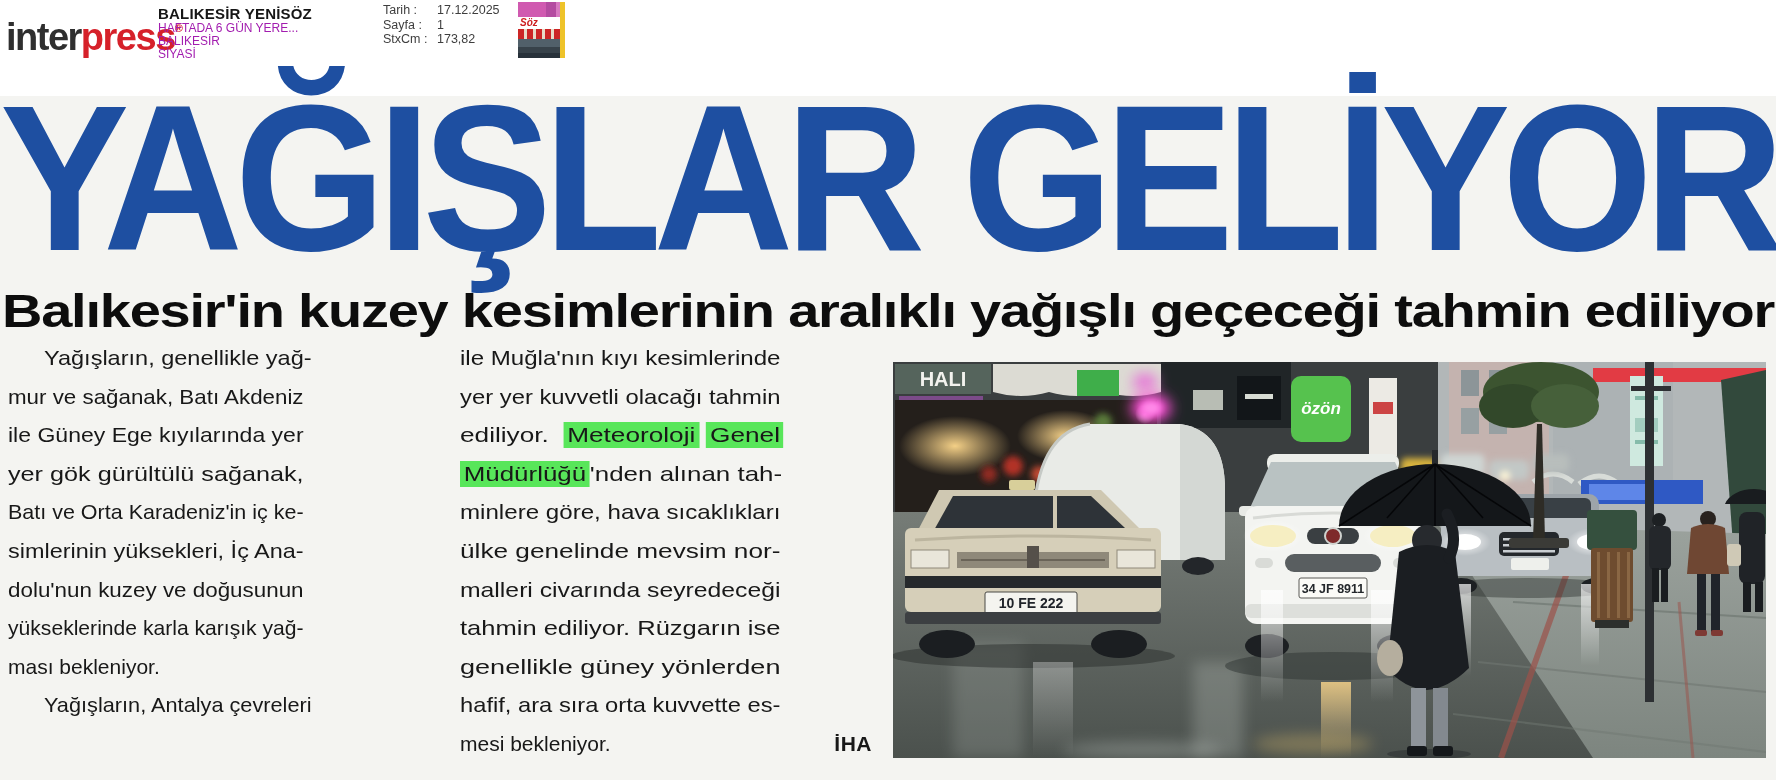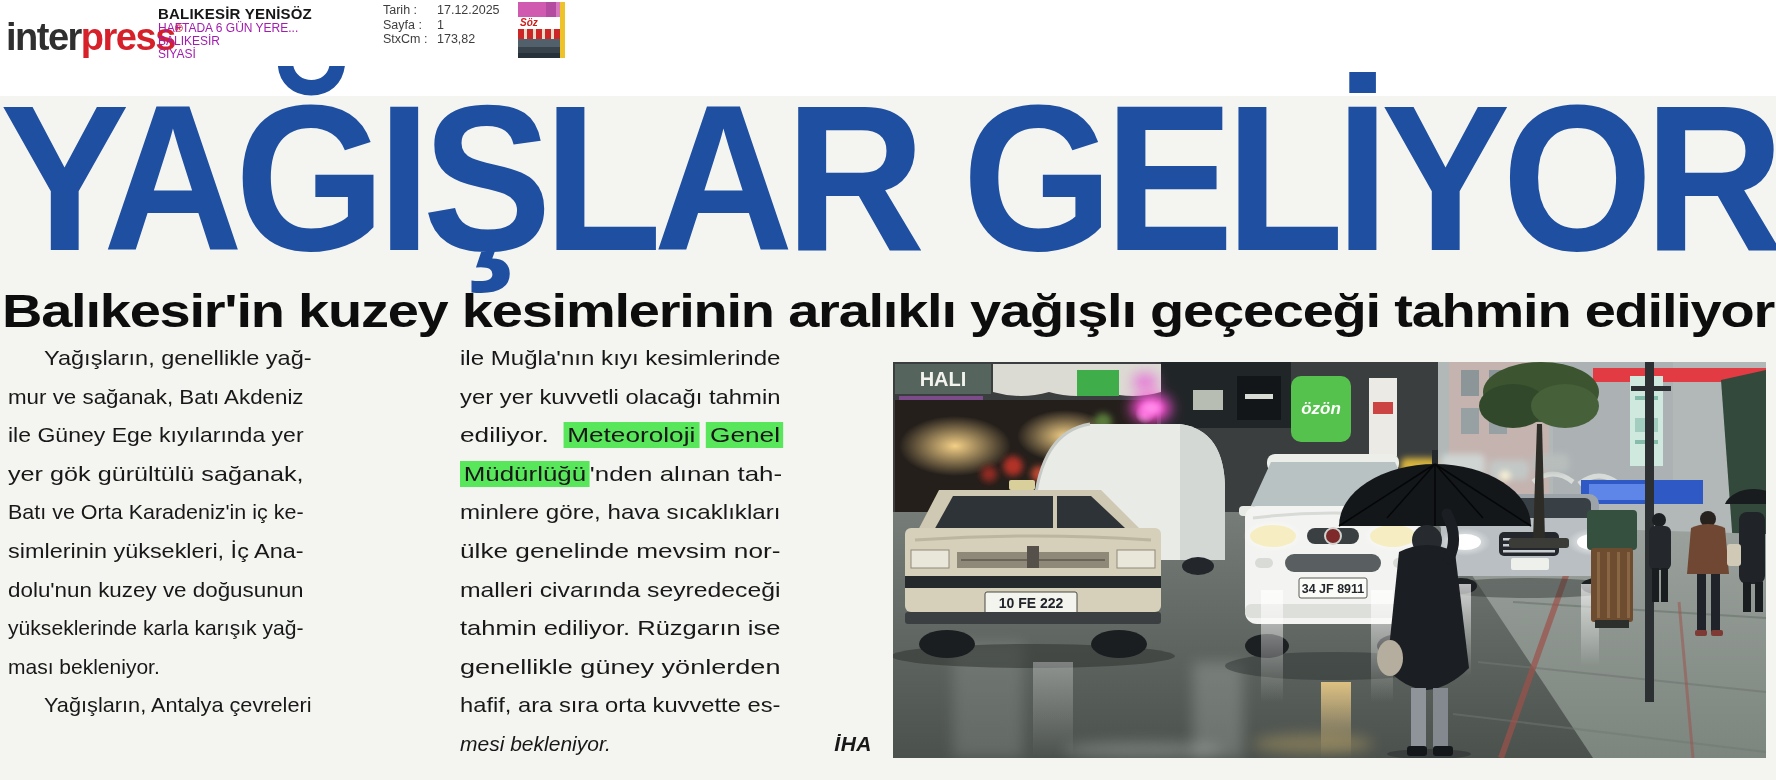--- a/index.html
+++ b/index.html
@@ -34,21 +34,21 @@
   .subhead{font-size:46px;font-weight:bold;color:#0d0d0d;letter-spacing:-1px;line-height:1;}
 
   
   .col{position:absolute;top:339px;font-size:21px;color:#181818;}
   .col1{left:8px;width:380px;}
   .col2{left:444px;width:412px;margin-left:16px;}
   .bline{height:38.6px;line-height:38.6px;}
   .bline .fit-x{transform-origin:left center;}
   .indent{padding-left:36px;}
   .hl{background:#58e65a;padding:1px 3px 2px 3px;}
-  .byline-row{display:flex;justify-content:space-between;align-items:flex-start;font-style:italic;}
+  .byline-row{display:flex;justify-content:space-between;align-items:flex-start;}
   .byline{font-weight:bold;letter-spacing:.5px;}
 
   
   .photo{position:absolute;left:893px;top:362px;}
   .photo text{font-family:"Liberation Sans",sans-serif;}
 </style>
 </head>
 <body>
 
 <div class="page">

